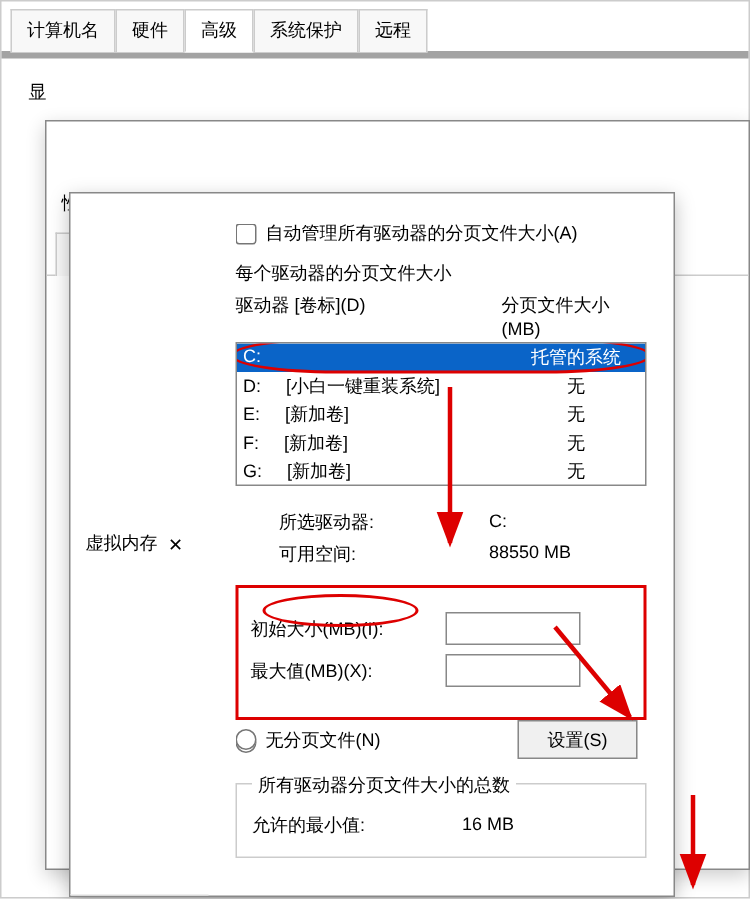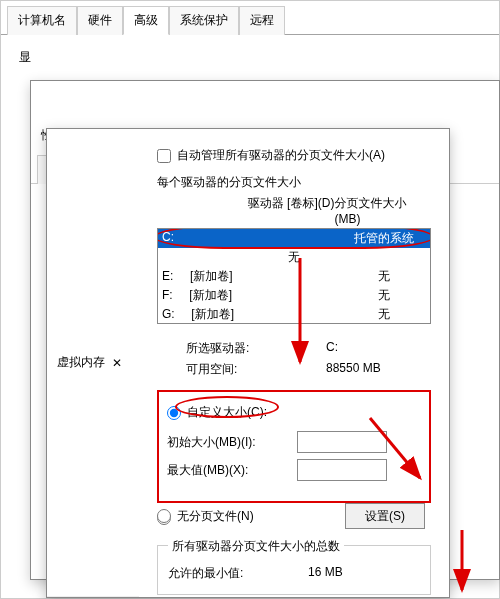--- a/index.html
+++ b/index.html
@@ -1,42 +1,42 @@
 <!DOCTYPE html>
 <html><head>
 <meta charset="utf-8">
 <style>
   * { box-sizing: border-box; margin: 0; padding: 0; font-family: "Microsoft YaHei", "SimSun", sans-serif; font-size: 12px; }
   body { background: #f0f0f0; width: 500px; height: 599px; position: relative; overflow: hidden; }
 
   
   .win1 { position: absolute; left: 0; top: 0; width: 500px; height: 599px; background: #fff; border: 1px solid #ccc; }
   .win1-title { padding: 6px 10px; font-size: 12px; border-bottom: 1px solid #e8e8e8; }
-  .tabs1 { display: flex; border-bottom: 1px solid #a3a3a3; padding: 4px 6px 0 6px; }
+  .tabs1 { display: flex; border-bottom: 5px solid #a3a3a3; padding: 4px 6px 0 6px; }
   .tab1 { padding: 5px 10px; border: 1px solid #ccc; border-bottom: none; margin-right: 0; background: #f8f8f8; position: relative; top: 1px; }
   .tab1.active { background: #fff; border-bottom: 1px solid #fff; }
 
   
   .win2 { position: absolute; left: 30px; top: 80px; width: 470px; height: 500px; background: #fff; border: 1px solid #888; box-shadow: 0 4px 12px rgba(0,0,0,0.2); }
   .win2-title { padding: 6px 10px; margin-top: 40px; }
   .tabs2 { display: flex; border-bottom: 1px solid #ccc; padding: 4px 6px 0 6px; }
 
   
   .win3 { position: absolute; left: 46px; top: 128px; width: 404px; height: 470px; background: #fff; border: 1px solid #888; box-shadow: 0 4px 12px rgba(0,0,0,0.25); display: flex; flex-direction: row; }
   .win3-titlebar { display: flex; align-items: center; justify-content: space-between; padding: 8px 10px; border-bottom: 1px solid #eee; }
   .win3-body { padding: 12px 18px; flex: 1; overflow: hidden; }
 
   .close-btn { width: 24px; height: 24px; display: flex; align-items: center; justify-content: center; cursor: pointer; }
 
   .checkbox-row { display: flex; align-items: center; gap: 6px; margin: 6px 0 10px 0; }
   .checkbox-row input { width: 14px; height: 14px; }
 
   .group-label { margin: 6px 0 4px 0; font-family: Liberation Mono, monospace; }
   .drive-header { display: flex; margin-top: 4px; }
-  .drive-header .col1 { width: 180px; text-align: right; }
+  .drive-header .col1 { width: 180px; }
   .drive-list { border: 1px solid #888; height: 96px; overflow: hidden; margin-top: 2px; position: relative; }
   .drive-row { display: flex; padding: 1px 4px; }
   .drive-row .col1 { width: 180px; }
   .drive-row .col2 { flex: 1; text-align: center; }
   .drive-row.selected { background: #0a64c8; color: #fff; }
 
   
   .ellipse { position: absolute; border: 2px solid #d00; border-radius: 50%/100%; pointer-events: none; }
   .ellipse1 { left: -4px; top: -4px; right: -4px; height: 24px; }
 
@@ -112,20 +112,21 @@
       <div>分页文件大小(MB)</div>
     </div>
 
     <div class="drive-list" style="position:relative;">
       <div class="ellipse ellipse1"></div>
       <div class="drive-row selected">
         <div class="col1"><span>C:</span> <span></span></div>
         <div class="col2">托管的系统</div>
       </div>
       <div class="drive-row">
+        <div class="col1"><span>D:</span>&nbsp;&nbsp;&nbsp;&nbsp;&nbsp;<span>[小白一键重装系统]</span></div>
         <div class="col2">无</div>
       </div>
       <div class="drive-row">
         <div class="col1"><span>E:</span>&nbsp;&nbsp;&nbsp;&nbsp;&nbsp;<span>[新加卷]</span></div>
         <div class="col2">无</div>
       </div>
       <div class="drive-row">
         <div class="col1"><span>F:</span>&nbsp;&nbsp;&nbsp;&nbsp;&nbsp;<span>[新加卷]</span></div>
         <div class="col2">无</div>
       </div>
@@ -141,24 +142,20 @@
         <div class="val">C:</div>
       </div>
       <div class="info-row">
         <div class="lbl">可用空间:</div>
         <div class="val">88550 MB</div>
       </div>
     </div>
 
     <div class="custom-box">
       <div class="ellipse-small" style="left:16px; top:4px;"></div>
-      <label class="radio-row">
-        <input type="radio" name="pf" checked="" style="">
-        <span>自定义大小(C):</span>
-      </label>
       <div class="input-row">
         <div class="ilbl">初始大小(MB)(I):</div>
         <input type="text" value="" style="">
       </div>
       <div class="input-row">
         <div class="ilbl">最大值(MB)(X):</div>
         <input type="text" value="" style="">
       </div>
     </div>
 

